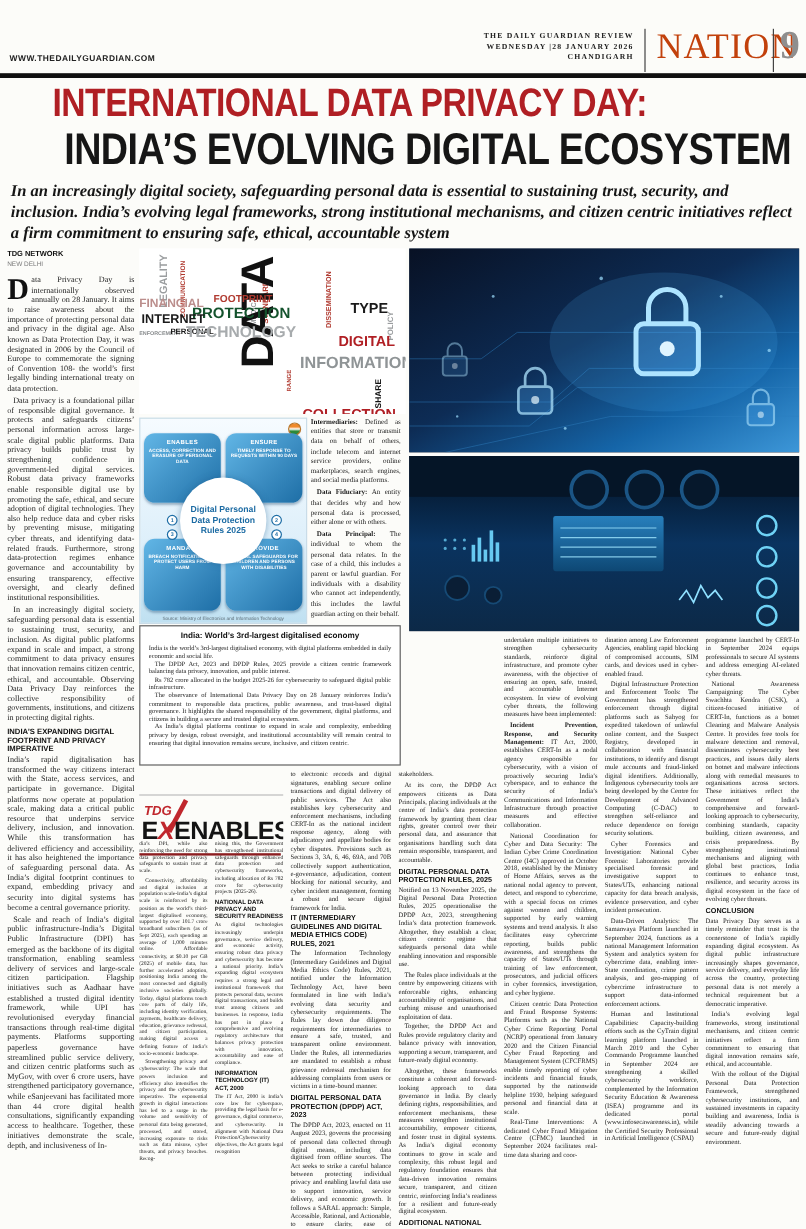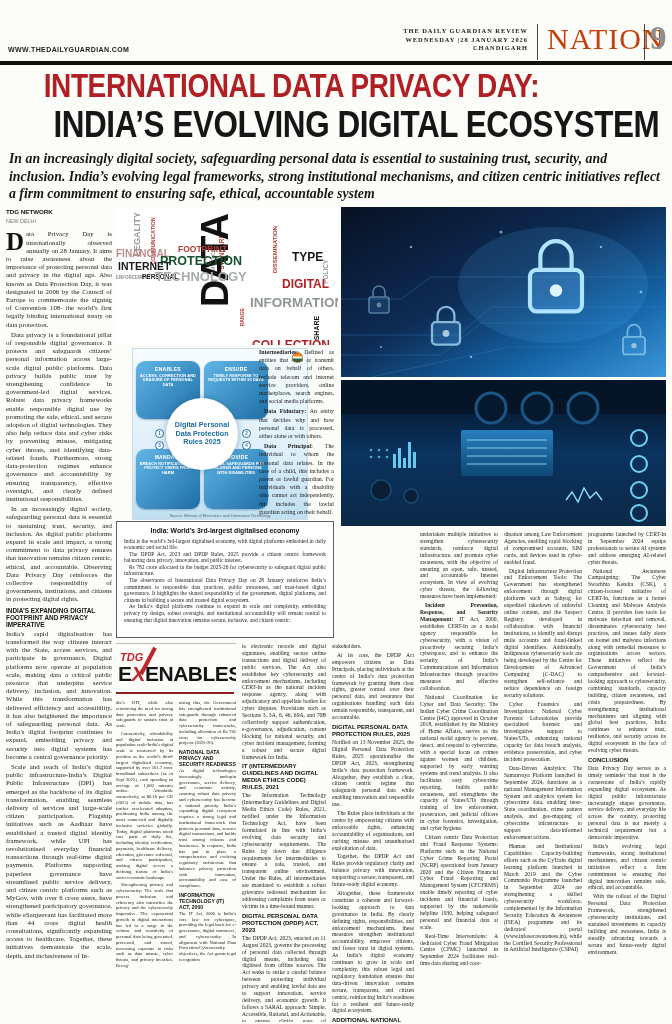--- a/index.html
+++ b/index.html
@@ -38,22 +38,22 @@
   .byline .place{font-size:5.4px;color:#7a7a7a;margin-top:1px;}
   
   .cloud{left:116px;top:207px;width:222px;height:138px;background:#fff;overflow:hidden;}
   .cw{position:absolute;font-family:"Liberation Sans",sans-serif;white-space:nowrap;line-height:1.05;}
   .cw.vert{transform-origin:0 100%;transform:rotate(-90deg);}
   
   .photo{overflow:hidden;background:#0a1c38;}
   .photo1{left:341px;top:207px;width:325px;height:170px;}
   .photo2{left:341px;top:380px;width:325px;height:146px;}
   
-  .info{left:132px;top:348px;width:138px;height:170px;border:1px solid #c9dce8;
-        background:linear-gradient(180deg,#f6fbff 0%,#ddeffa 62%,#bfe0f1 100%);overflow:hidden;padding-left:36px;}
+  .info{left:116px;top:348px;width:138px;height:170px;border:1px solid #c9dce8;
+        background:linear-gradient(180deg,#f6fbff 0%,#ddeffa 62%,#bfe0f1 100%);overflow:hidden;}
   .quad{position:absolute;width:64px;height:58px;border-radius:9px;color:#fff;text-align:center;
         background:linear-gradient(135deg,#62b6e6,#1e6ea6);box-shadow:0 1px 2px rgba(20,60,100,.35);
         padding:5px 3px 0 3px;box-sizing:border-box;}
   .quad-label{font:800 5px/6px "Liberation Sans",sans-serif;letter-spacing:.3px;margin-bottom:1.5px;}
   .quad-text{font:700 3.9px/4.7px "Liberation Sans",sans-serif;letter-spacing:.1px;}
   .q-tl{left:3px;top:12px;} .q-tr{left:71px;top:12px;} .q-bl{left:3px;top:100px;height:60px;} .q-br{left:71px;top:100px;height:60px;}
   .info-circle{position:absolute;left:33px;top:49px;width:72px;height:72px;border-radius:50%;background:#fff;
         box-shadow:0 0 6px rgba(30,90,140,.45);display:flex;align-items:center;justify-content:center;text-align:center;}
   .info-title{font:800 7.2px/8.4px "Liberation Sans",sans-serif;color:#1c6ba3;width:58px;}
   .qnum{position:absolute;width:7px;height:7px;border-radius:50%;background:#fff;border:1px solid #1e6ea6;
@@ -62,21 +62,21 @@
         font:400 3.9px "Liberation Sans",sans-serif;color:#5a6a74;}
   .meity{position:absolute;right:4px;top:3px;width:9px;height:9px;border-radius:50%;
         background:linear-gradient(180deg,#f08a2c 30%,#ffffff 50%,#2e8b3a 70%);border:.5px solid #b9782f;}
   
   .factbox{left:116px;top:521px;width:218px;height:117px;border:1px solid #5f5f5f;background:#fff;
            padding:5px 7px;box-sizing:border-box;overflow:hidden;}
   .factbox .fb-title{font:800 6.8px/8px "Liberation Sans",sans-serif;text-align:center;margin-bottom:2.5px;color:#111;}
   .factbox p{font-size:5.4px;line-height:6.6px;margin:0;text-align:justify;}
   .factbox p + p{text-indent:5px;}
   
-  .explainer{left:116px;top:643px;width:120px;height:52px;border-top:1px solid #bbb;overflow:hidden;}
+  .explainer{left:116px;top:662px;width:120px;height:52px;border-top:1px solid #bbb;overflow:hidden;}
   .exp-tdg{position:absolute;left:4px;top:7px;font:800 11px "Liberation Sans",sans-serif;font-style:italic;color:#c0272d;}
   .exp-slash{position:absolute;left:30px;top:2px;width:4px;height:30px;background:#c0272d;transform:rotate(28deg);}
   .exp-word{position:absolute;left:2px;top:19px;font:800 21px/22px "Liberation Sans",sans-serif;
             letter-spacing:-.5px;color:#141414;white-space:nowrap;}
   .exp-word .x{color:#c0272d;font-style:italic;}
   .exp-rule{position:absolute;left:0;bottom:2px;width:118px;height:2.5px;background:#8c1d20;}
   
   .col1{left:6px;top:208px;width:106px;height:800px;}
   .interm{left:259px;top:348px;width:75px;height:170px;}
   .colA{left:116px;top:700px;width:57px;height:322px;}

